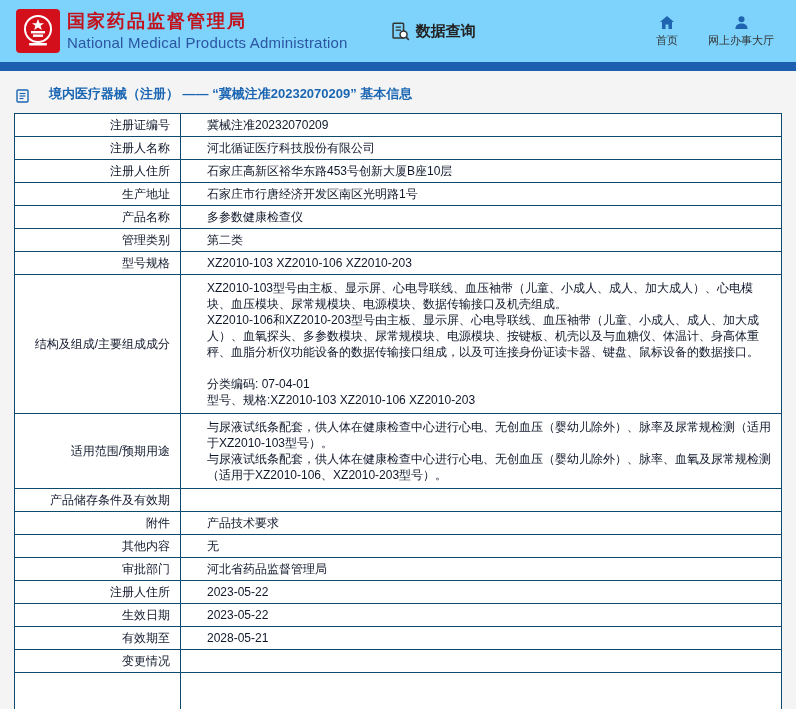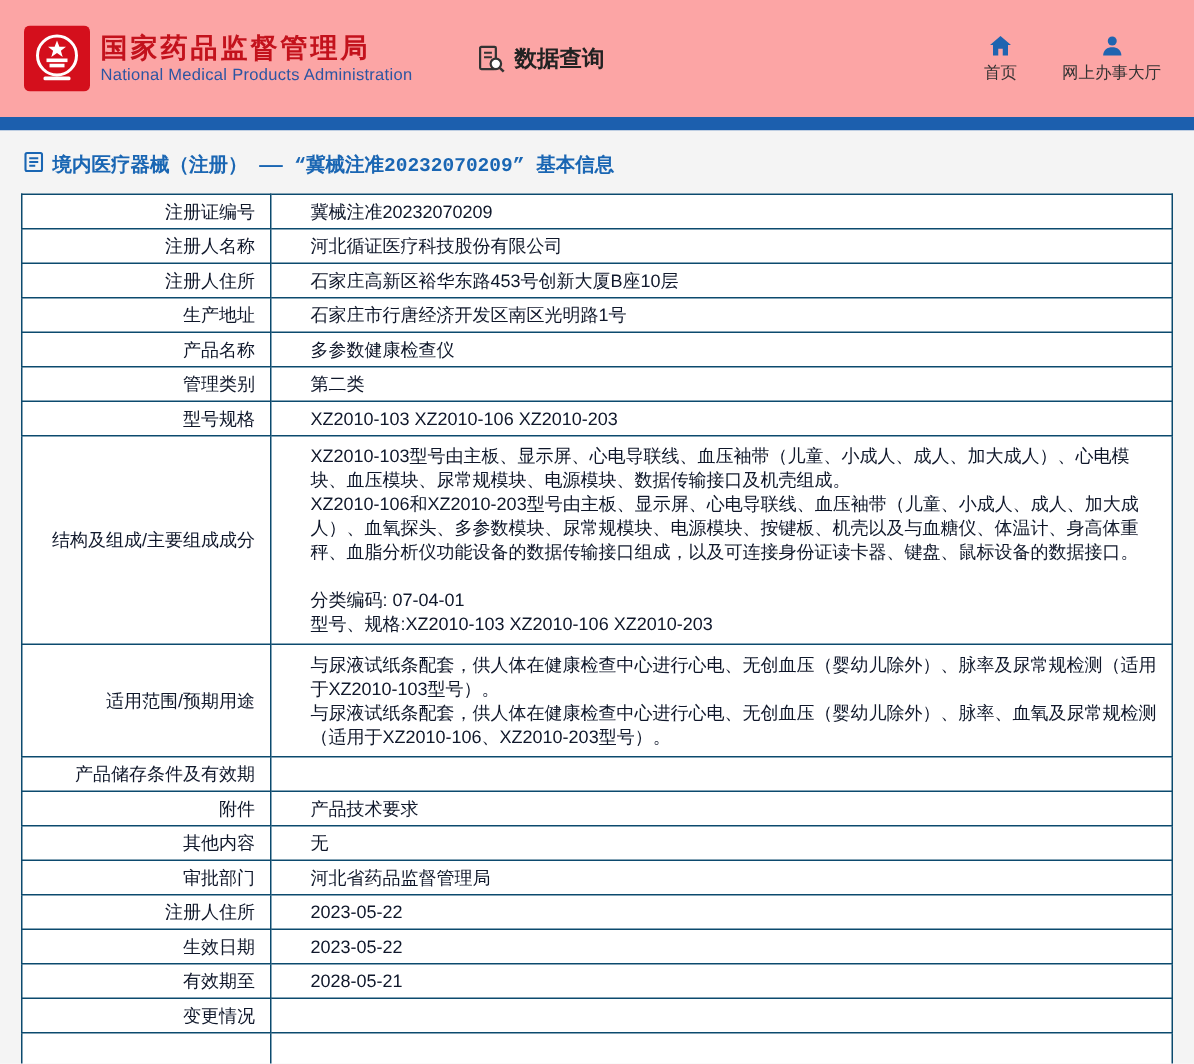--- a/index.html
+++ b/index.html
@@ -5,46 +5,45 @@
   * { margin:0; padding:0; box-sizing:border-box; }
   html,body { width:796px; }
   body {
     height:709px;
     font-family:"Liberation Sans","DejaVu Sans",sans-serif;
     background:#f4f4f4;
     overflow:hidden;
   }
   
   .header {
-    height:78px; background:#fca5a5;
+    height:62px; background:#7dd3fc;
     display:flex; align-items:center;
     padding:0 16px;
   }
   .brand { display:flex; align-items:center; cursor:pointer; }
   .logo { width:44px; height:44px; flex:0 0 auto; }
   .brand-text { margin-left:7px; }
   .brand-cn { color:#c3121c; font-size:18px; font-weight:bold; letter-spacing:2px; line-height:1.15; }
-  .brand-en { color:#2b55a2; font-size:11px; letter-spacing:0.2px; margin-top:2px; }
+  .brand-en { color:#2b55a2; font-size:15px; letter-spacing:0.2px; margin-top:2px; }
   .data-query {
     display:flex; align-items:center; gap:5px;
     margin-left:42px; font-size:15px; font-weight:600; color:#222; cursor:pointer;
   }
   .nav-right { margin-left:auto; display:flex; gap:30px; padding-right:6px; }
   .nav-item {
     display:flex; flex-direction:column; align-items:center; gap:3px;
     font-size:11px; color:#333; cursor:pointer; text-decoration:none;
   }
   .blue-bar { height:9px; background:#1c5fae; }
   
   .main { background:#f4f4f4; padding:12px 14px 10px; min-height:638px; }
   .breadcrumb {
-    display:flex; align-items:flex-start; gap:6px;
+    display:flex; align-items:flex-end; gap:20px;
     color:#1a66b3; font-size:13px; font-weight:bold;
     margin:2px 0 10px 2px;
-    font-family:Liberation Mono, monospace;
   }
   table { width:100%; border-collapse:collapse; background:#fff; table-layout:fixed; }
   col.col-label { width:166px; }
   td {
     border:1px solid #0c4a6e; font-size:12px; color:#0f172a;
     padding:3px 8px; line-height:16px; vertical-align:middle;margin-left:31px;
   }
   td.label { text-align:right; padding-right:10px; }
   td.value { text-align:left; white-space:pre-wrap; word-break:break-all;padding-left:26px; }
   td.value.tall { vertical-align:top; padding-top:5px; padding-bottom:5px; }

